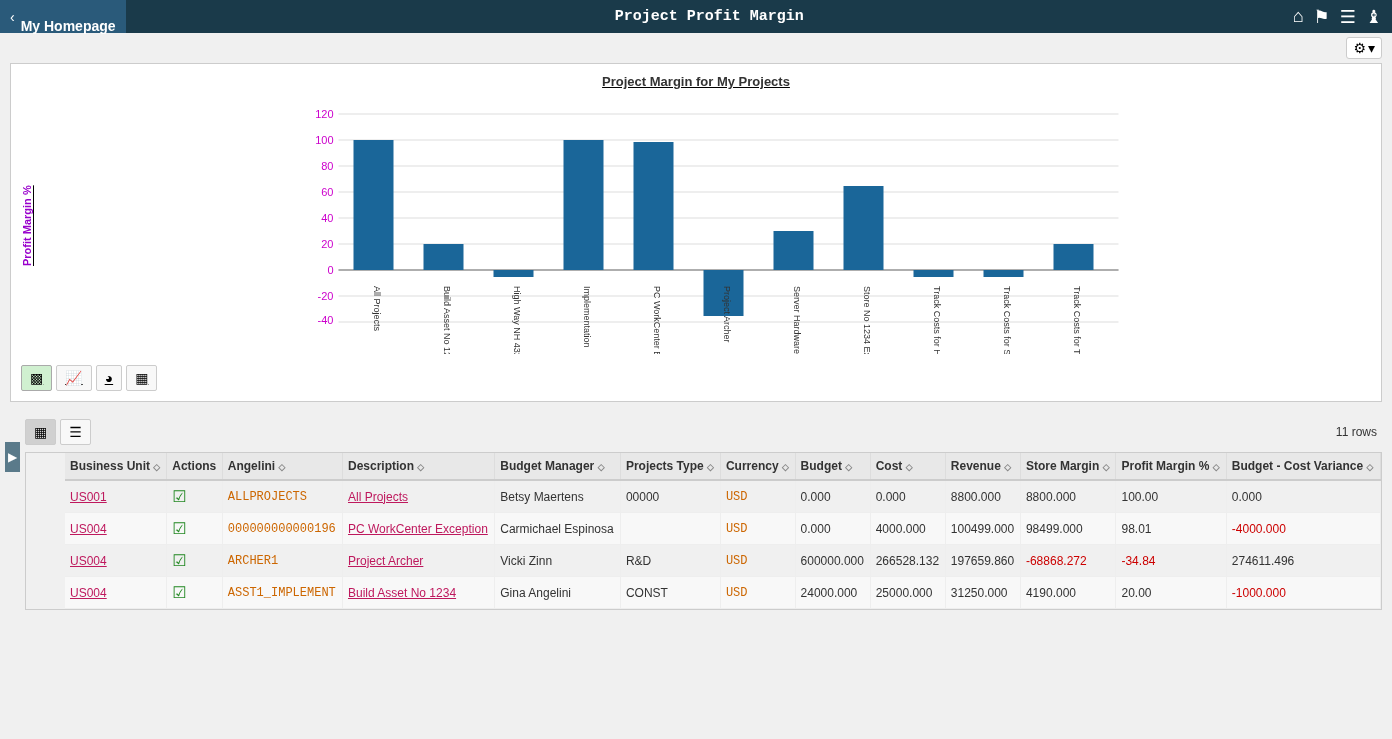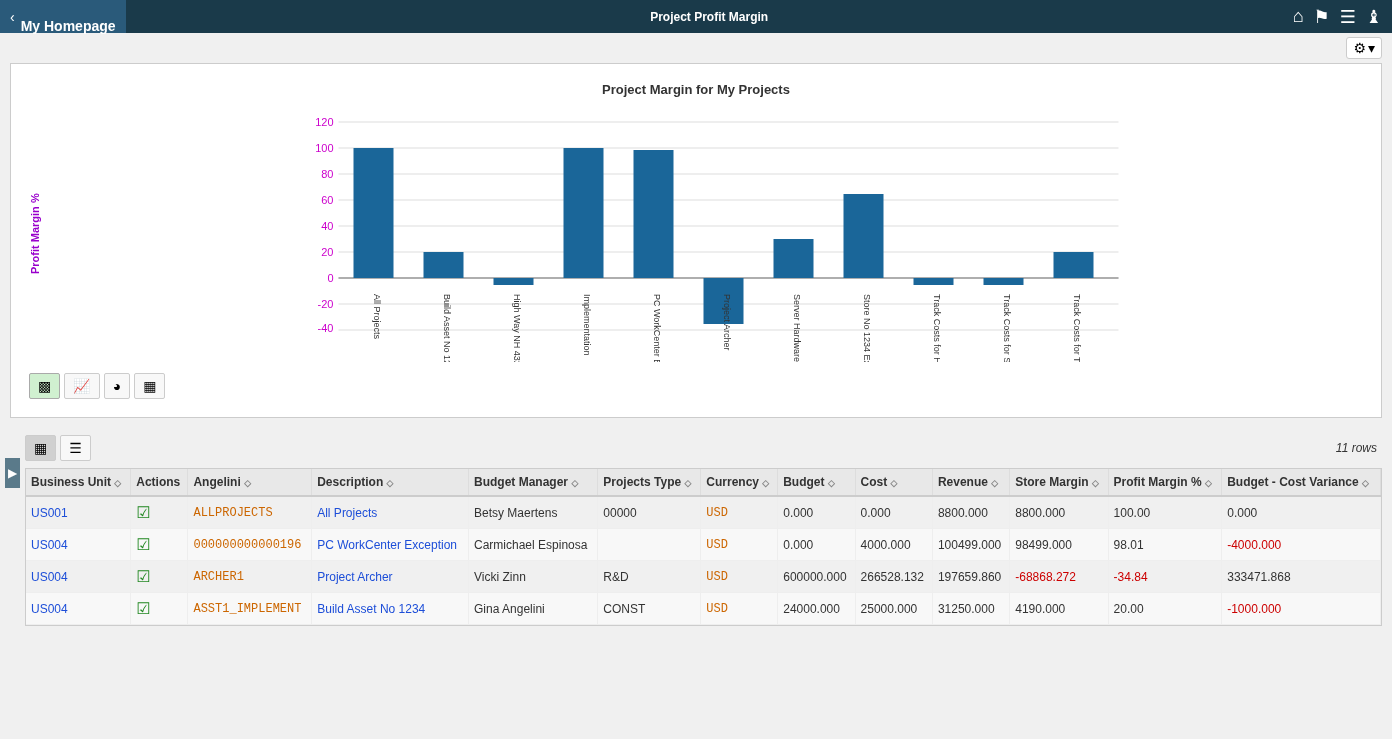--- a/index.html
+++ b/index.html
@@ -28,24 +28,25 @@
       margin-right: 6px;
     }
     .header-left-label {
       color: #fff;
       font-size: 14px;
       font-weight: bold;
       margin-top: 19px;
     }
     .header-title {
       color: #fff;
-      font-size: 12px;
+      font-size: 15px;
       font-weight: bold;
       flex: 1;
       text-align: center;
+      font-family: Liberation Mono, monospace;
     }
     .header-icons {
       display: flex;
       align-items: center;
       gap: 10px;
       padding-right: 10px;
     }
     .header-icon {
       color: #fff;
       font-size: 18px;
@@ -69,21 +70,22 @@
       display: flex;
       align-items: center;
       gap: 2px;
     }
 
     
     .chart-section {
       margin: 0 10px 10px 10px;
       background: #fff;
       border: 1px solid #ccc;
-      padding: 18px;
+      padding: 10px;
+      text-decoration: underline;
     }
     .chart-title {
       text-align: center;
       font-size: 13px;
       font-weight: bold;
       color: #333;
       margin-bottom: 5px;
     }
     .chart-area {
       display: flex;
@@ -137,21 +139,20 @@
       border-radius: 2px;
     }
     .view-btn.active {
       background: #d0d0d0;
     }
     .rows-count {
       text-align: right;
       padding: 2px 5px;
       font-size: 12px;
       color: #333;
-      font-style: italic;
     }
 
     table {
       width: 100%;
       border-collapse: collapse;
       font-size: 12px;
     }
     thead tr {
       background: #e8e8e8;
       border-bottom: 2px solid #ccc;
@@ -169,29 +170,30 @@
       font-size: 9px;
       color: #888;
     }
     td {
       padding: 6px 5px;
       border-bottom: 1px solid #eee;
       border-right: 1px solid #eee;
       color: #333;
       white-space: nowrap;
     }
-    td.blue-link { color: #1d4ed8; cursor: pointer; }
+    td.blue-link { color: #be185d; cursor: pointer; text-decoration: underline; }
     td.orange-link { color: #cc6600; cursor: pointer; font-family: Liberation Mono, monospace; }
     td.red-val { color: #cc0000; }
     tbody tr:nth-child(even) { background: #f8f8f8; }
     .check-icon { color: #228822; font-size: 16px; }
 
     .table-wrapper {
       overflow-x: auto;
       border: 1px solid #ccc;
+      padding-left: 39px;
     }
     .controls-row {
       display: flex;
       justify-content: space-between;
       align-items: center;
       padding: 2px 0;
     }
   </style>
 </head>
 <body>
@@ -401,21 +403,21 @@
           <td class="orange-link">ARCHER1</td>
           <td class="blue-link">Project Archer</td>
           <td>Vicki Zinn</td>
           <td>R&amp;D</td>
           <td class="orange-link">USD</td>
           <td>600000.000</td>
           <td>266528.132</td>
           <td>197659.860</td>
           <td class="red-val">-68868.272</td>
           <td class="red-val">-34.84</td>
-          <td>333471.868</td>
+          <td>274611.496</td>
         </tr>
 
         <tr>
           <td class="blue-link">US004</td>
           <td><span class="check-icon">☑</span></td>
           <td class="orange-link">ASST1_IMPLEMENT</td>
           <td class="blue-link">Build Asset No 1234</td>
           <td>Gina Angelini</td>
           <td>CONST</td>
           <td class="orange-link">USD</td>

